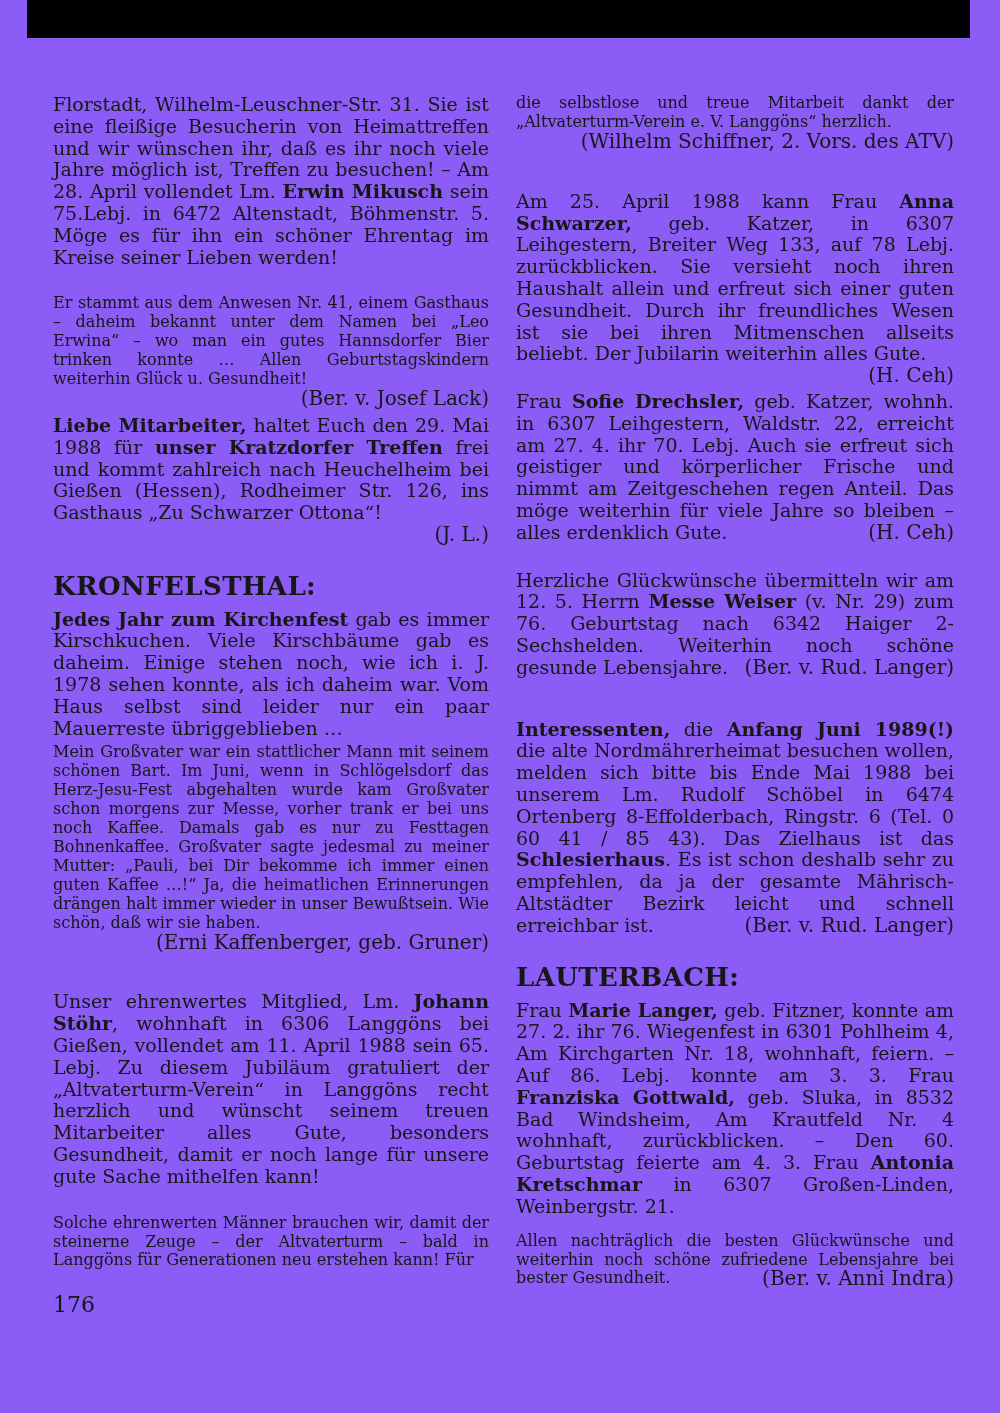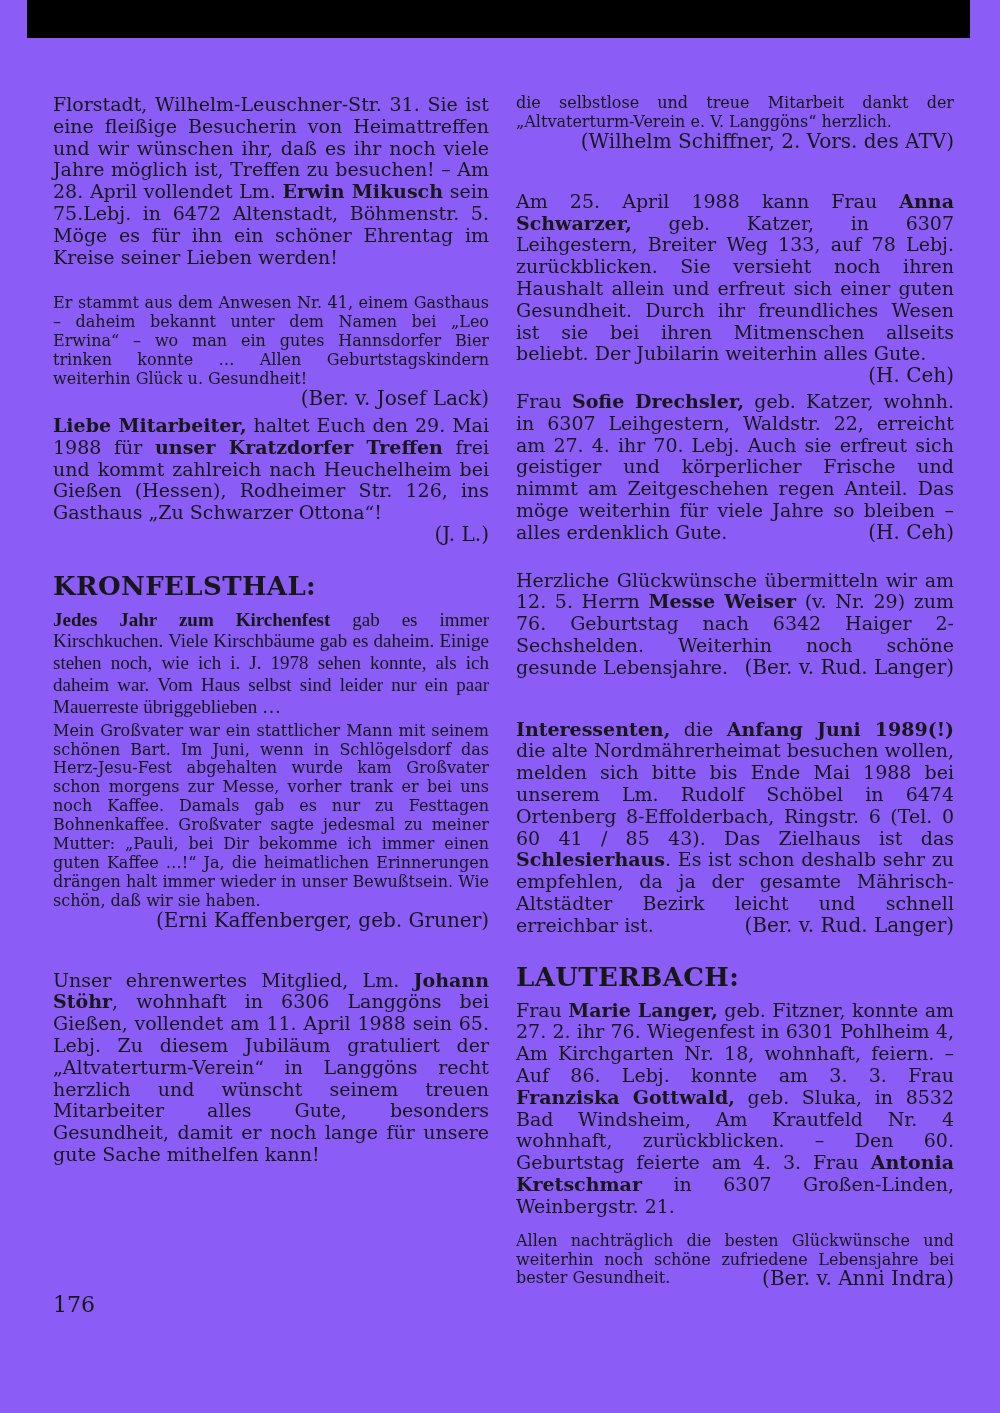--- a/index.html
+++ b/index.html
@@ -47,21 +47,21 @@
     hyphens: auto;
     -webkit-hyphens: auto;
   }
   h2.heading {
     font-size: 26px;
     line-height: 28px;
     font-weight: bold;
     letter-spacing: 0.4px;
     margin: 0 0 9px 0;
   }
-  .gap-tight  { margin-bottom: 4px  !important; font-family: Liberation Serif, serif; }
+  .gap-tight  { margin-bottom: 4px  !important; }
   .gap-small  { margin-bottom: 14px !important; }
   .gap-normal { margin-bottom: 26px !important; }
   .gap-large  { margin-bottom: 40px !important; }
   .gap-none   { margin-bottom: 0    !important; }
 
   .b { font-weight: bold; }
   .byline {
     font-size: 20px;
     white-space: nowrap;
   }
@@ -84,20 +84,21 @@
 <div class="page" style="background: #8b5cf6; color: rgb(23, 23, 23);">
   <div class="top-scan-bar" style="background: rgb(0, 0, 0);"></div>
   <div class="col col-left">
       <p class="body gap-normal"><span>Florstadt, Wilhelm-Leuschner-Str. 31. Sie ist eine fleißige Besucherin von Heimattreffen und wir wünschen ihr, daß es ihr noch viele Jahre möglich ist, Treffen zu besuchen! – Am 28. April vollendet Lm. </span><span class="b">Erwin Mikusch</span><span> sein 75.Lebj. in 6472 Altenstadt, Böhmenstr. 5. Möge es für ihn ein schöner Ehrentag im Kreise seiner Lieben werden!</span></p>
       <p class="small gap-normal"><span>Er stammt aus dem Anwesen Nr. 41, einem Gasthaus – daheim bekannt unter dem Namen bei „Leo Erwina“ – wo man ein gutes Hannsdorfer Bier trinken konnte … Allen Geburtstagskindern weiterhin Glück u. Gesundheit!</span><span class="byline inline">(Ber. v. Josef Lack)</span></p>
       <p class="body gap-normal"><span class="b">Liebe Mitarbeiter,</span><span> haltet Euch den 29. Mai 1988 für </span><span class="b">unser Kratzdorfer Treffen</span><span> frei und kommt zahlreich nach Heuchelheim bei Gießen (Hessen), Rodheimer Str. 126, ins Gasthaus „Zu Schwarzer Ottona“!</span><span class="byline ownline">(J. L.)</span></p>
       <h2 class="heading"><span class="b">KRONFELSTHAL:</span></h2>
       <p class="body gap-tight"><span class="b">Jedes Jahr zum Kirchenfest</span><span> gab es immer Kirschkuchen. Viele Kirschbäume gab es daheim. Einige stehen noch, wie ich i. J. 1978 sehen konnte, als ich daheim war. Vom Haus selbst sind leider nur ein paar Mauerreste übriggeblieben …</span></p>
       <p class="small gap-large"><span>Mein Großvater war ein stattlicher Mann mit seinem schönen Bart. Im Juni, wenn in Schlögelsdorf das Herz-Jesu-Fest abgehalten wurde kam Großvater schon morgens zur Messe, vorher trank er bei uns noch Kaffee. Damals gab es nur zu Festtagen Bohnenkaffee. Großvater sagte jedesmal zu meiner Mutter: „Pauli, bei Dir bekomme ich immer einen guten Kaffee …!“ Ja, die heimatlichen Erinnerungen drängen halt immer wieder in unser Bewußtsein. Wie schön, daß wir sie haben.</span><span class="byline ownline">(Erni Kaffenberger, geb. Gruner)</span></p>
       <p class="body gap-normal"><span>Unser ehrenwertes Mitglied, Lm. </span><span class="b">Johann Stöhr</span><span>, wohnhaft in 6306 Langgöns bei Gießen, vollendet am 11. April 1988 sein 65. Lebj. Zu diesem Jubiläum gratuliert der „Altvaterturm-Verein“ in Langgöns recht herzlich und wünscht seinem treuen Mitarbeiter alles Gute, besonders Gesundheit, damit er noch lange für unsere gute Sache mithelfen kann!</span></p>
+      <p class="small gap-none"><span>Solche ehrenwerten Männer brauchen wir, damit der steinerne Zeuge – der Altvaterturm – bald in Langgöns für Generationen neu erstehen kann! Für</span></p>
     </div>
   <div class="col col-right">
       <p class="small gap-large"><span>die selbstlose und treue Mitarbeit dankt der „Altvaterturm-Verein e. V. Langgöns“ herzlich.</span><span class="byline ownline">(Wilhelm Schiffner, 2. Vors. des ATV)</span></p>
       <p class="body gap-normal"><span>Am 25. April 1988 kann Frau </span><span class="b">Anna Schwarzer,</span><span> geb. Katzer, in 6307 Leihgestern, Breiter Weg 133, auf 78 Lebj. zurückblicken. Sie versieht noch ihren Haushalt allein und erfreut sich einer guten Gesundheit. Durch ihr freundliches Wesen ist sie bei ihren Mitmenschen allseits beliebt. Der Jubilarin weiterhin alles Gute.</span><span class="byline inline">(H. Ceh)</span></p>
       <p class="body gap-normal"><span>Frau </span><span class="b">Sofie Drechsler,</span><span> geb. Katzer, wohnh. in 6307 Leihgestern, Waldstr. 22, erreicht am 27. 4. ihr 70. Lebj. Auch sie erfreut sich geistiger und körperlicher Frische und nimmt am Zeitgeschehen regen Anteil. Das möge weiterhin für viele Jahre so bleiben – alles erdenklich Gute.</span><span class="byline inline">(H. Ceh)</span></p>
       <p class="body gap-large"><span>Herzliche Glückwünsche übermitteln wir am 12. 5. Herrn </span><span class="b">Messe Weiser</span><span> (v. Nr. 29) zum 76. Geburtstag nach 6342 Haiger 2-Sechshelden. Weiterhin noch schöne gesunde Lebensjahre.</span><span class="byline inline">(Ber. v. Rud. Langer)</span></p>
       <p class="body gap-normal"><span class="b">Interessenten,</span><span> die </span><span class="b">Anfang Juni 1989(!)</span><span> die alte Nordmährerheimat besuchen wollen, melden sich bitte bis Ende Mai 1988 bei unserem Lm. Rudolf Schöbel in 6474 Ortenberg 8-Effolderbach, Ringstr. 6 (Tel. 0 60 41 / 85 43). Das Zielhaus ist das </span><span class="b">Schlesierhaus</span><span>. Es ist schon deshalb sehr zu empfehlen, da ja der gesamte Mährisch-Altstädter Bezirk leicht und schnell erreichbar ist.</span><span class="byline inline">(Ber. v. Rud. Langer)</span></p>
       <h2 class="heading"><span class="b">LAUTERBACH:</span></h2>
       <p class="body gap-small"><span>Frau </span><span class="b">Marie Langer,</span><span> geb. Fitzner, konnte am 27. 2. ihr 76. Wiegenfest in 6301 Pohlheim 4, Am Kirchgarten Nr. 18, wohnhaft, feiern. – Auf 86. Lebj. konnte am 3. 3. Frau </span><span class="b">Franziska Gottwald,</span><span> geb. Sluka, in 8532 Bad Windsheim, Am Krautfeld Nr. 4 wohnhaft, zurückblicken. – Den 60. Geburtstag feierte am 4. 3. Frau </span><span class="b">Antonia Kretschmar</span><span> in 6307 Großen-Linden, Weinbergstr. 21.</span></p>
       <p class="small gap-none"><span>Allen nachträglich die besten Glückwünsche und weiterhin noch schöne zufriedene Lebensjahre bei bester Gesundheit.</span><span class="byline inline">(Ber. v. Anni Indra)</span></p>

